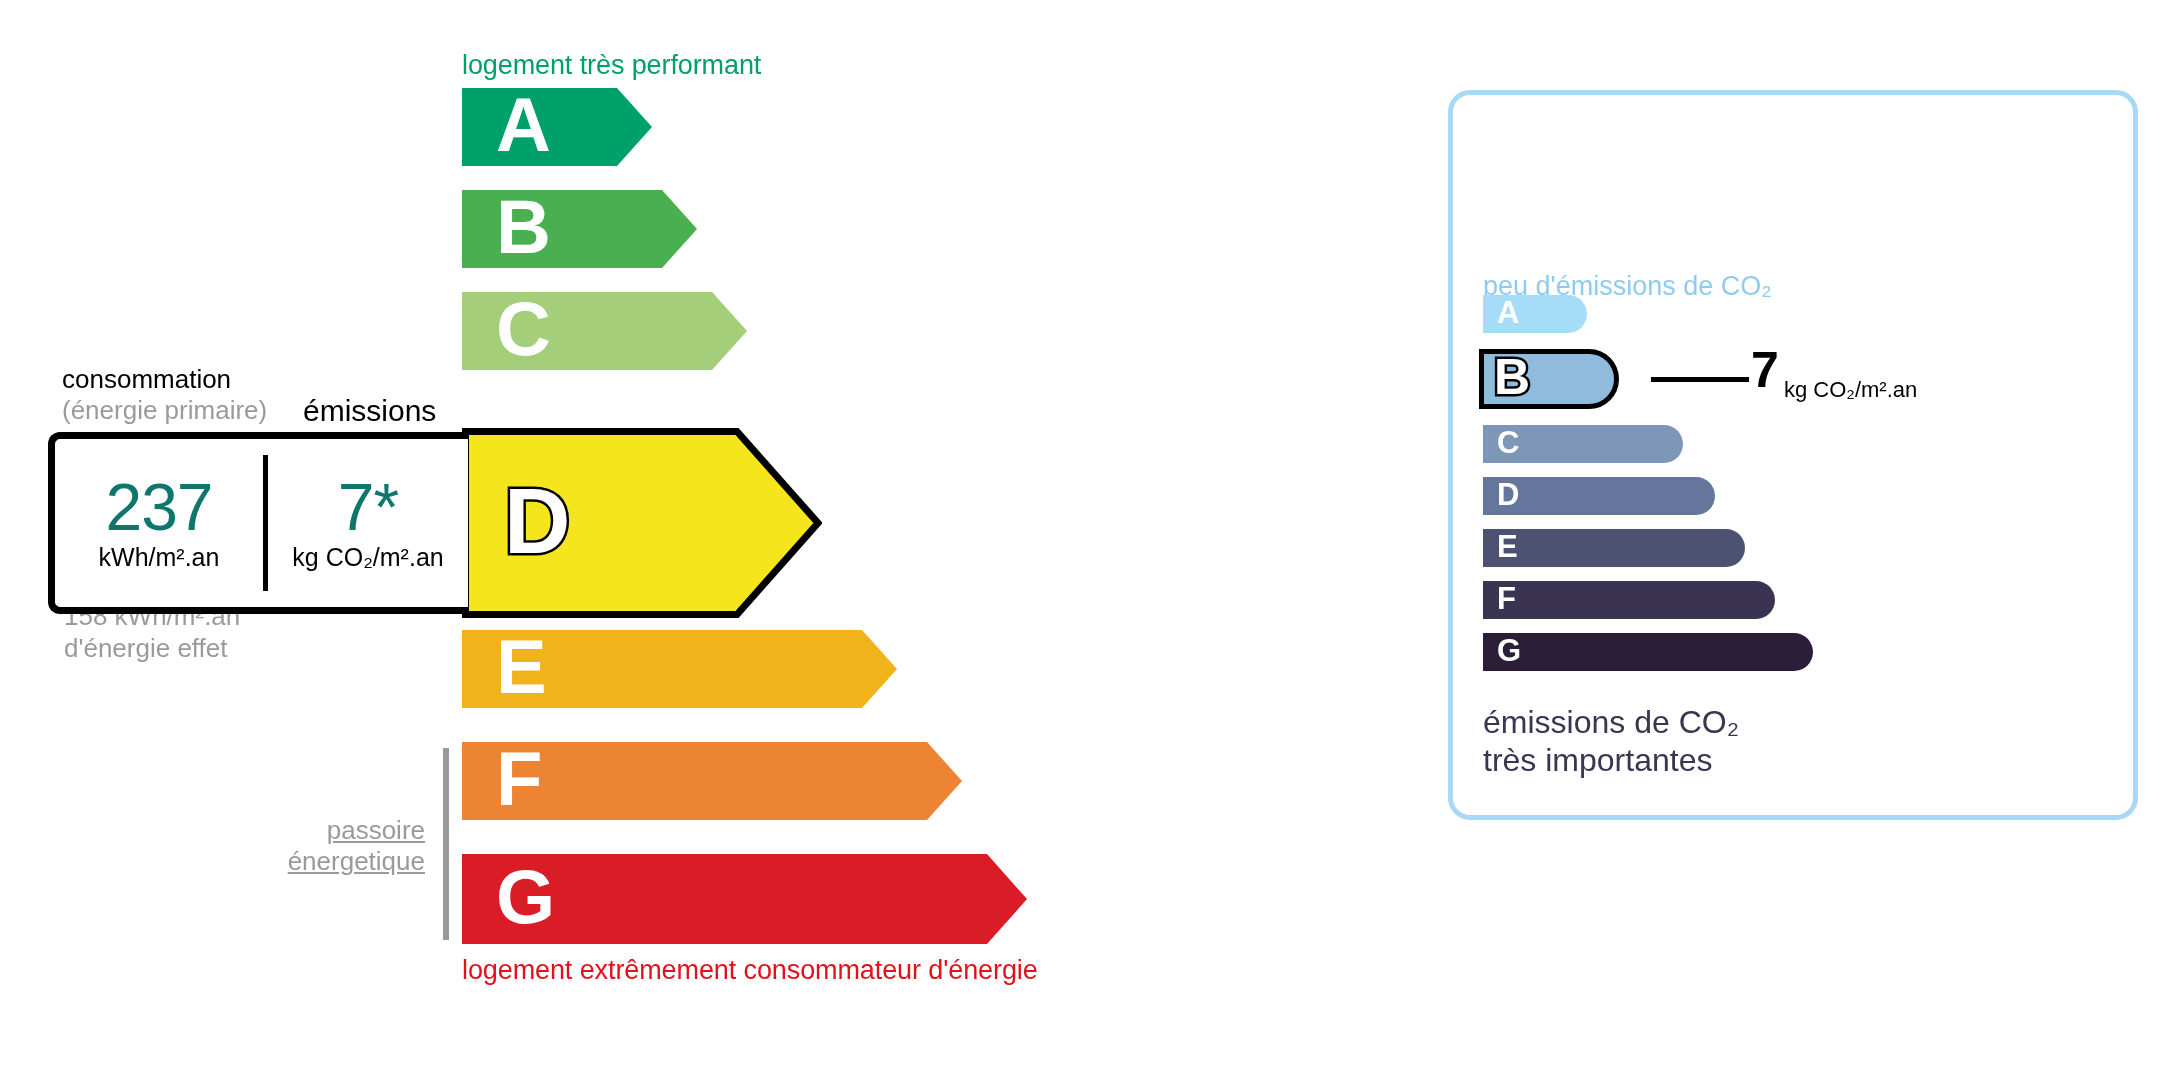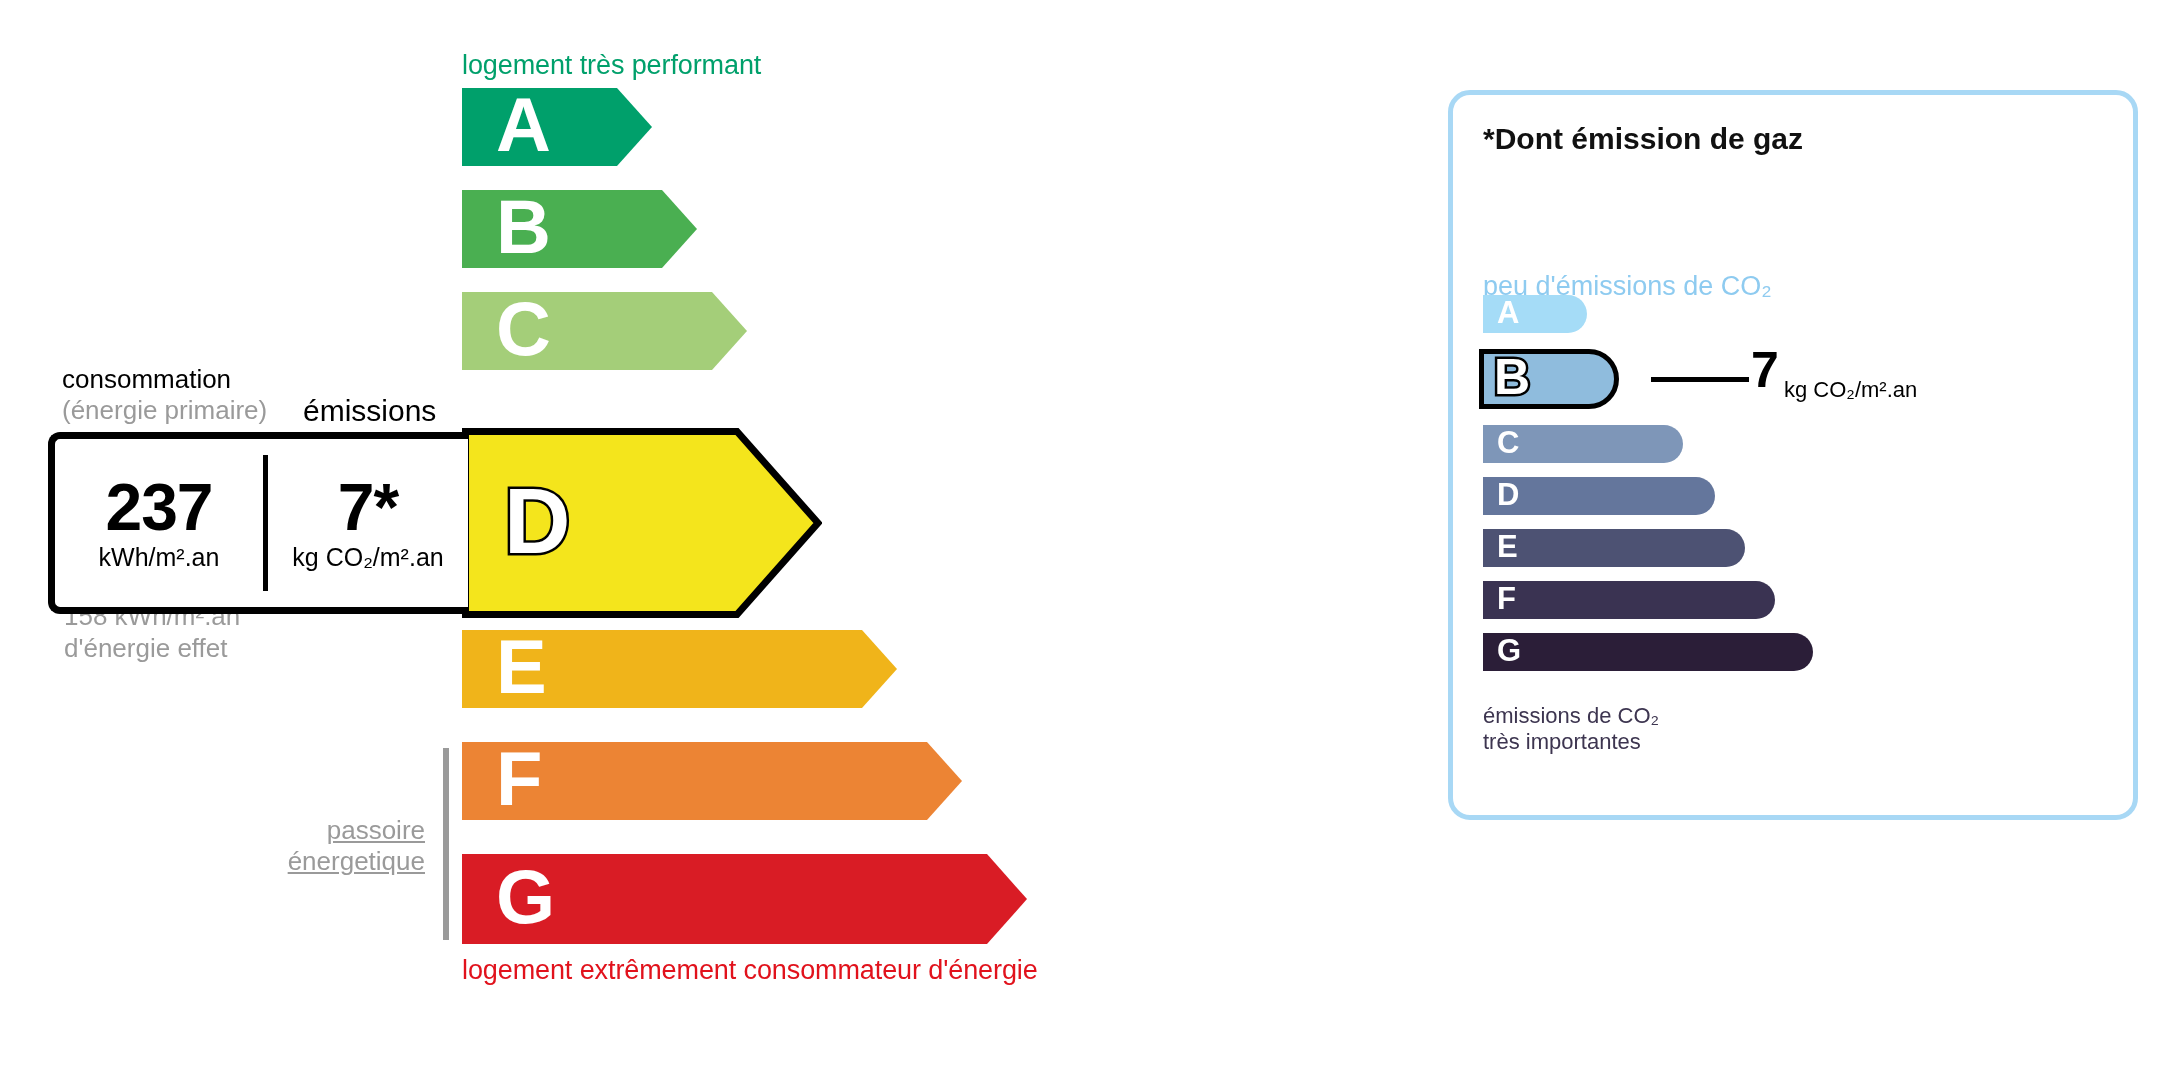--- a/index.html
+++ b/index.html
@@ -88,22 +88,22 @@
     position: relative;
   }
   .vb-cell.left { flex: 0 0 208px; }
   .vb-divider {
     width: 5px;
     background: #000000;
     margin: 16px 0;
   }
   .vb-number {
     font-size: 66px;
-    font-weight: bold;
-    color: #000000;
+    font-weight: normal;
+    color: #0f766e;
     line-height: 1.02;
     letter-spacing: -1px;
   }
   .vb-unit {
     font-size: 25px;
     color: #000000;
     margin-top: 2px;
     white-space: nowrap;
   }
 
@@ -183,21 +183,21 @@
     left: 30px;
     top: 176px;
     font-size: 27px;
     color: #8ecbf0;
     white-space: nowrap;
   }
   #co2-bottom-note {
     position: absolute;
     left: 30px;
     top: 608px;
-    font-size: 22px;
+    font-size: 32px;
     color: #3d3550;
     line-height: 1.2;
     white-space: nowrap;
   }
 
   .co2-row {
     position: absolute;
     left: 30px;
     height: 38px;
   }
@@ -354,21 +354,20 @@
 
   <div id="passoire-bar"></div>
   <div id="passoire-label">
     <div>passoire</div>
     <div>énergetique</div>
   </div>
 
   <div id="co2-panel">
 
     <div id="co2-title">
-      <div>*Dont émission de gaz</div>
     </div>
 
     <div id="co2-top-note">peu d'émissions de CO₂</div>
 
     <div class="co2-row" style="top:200px;">
       <div class="co2-bar" style="width:104px;background:#a5dcf7;">
         <span class="co2-letter">A</span>
       </div>
     </div>
 

